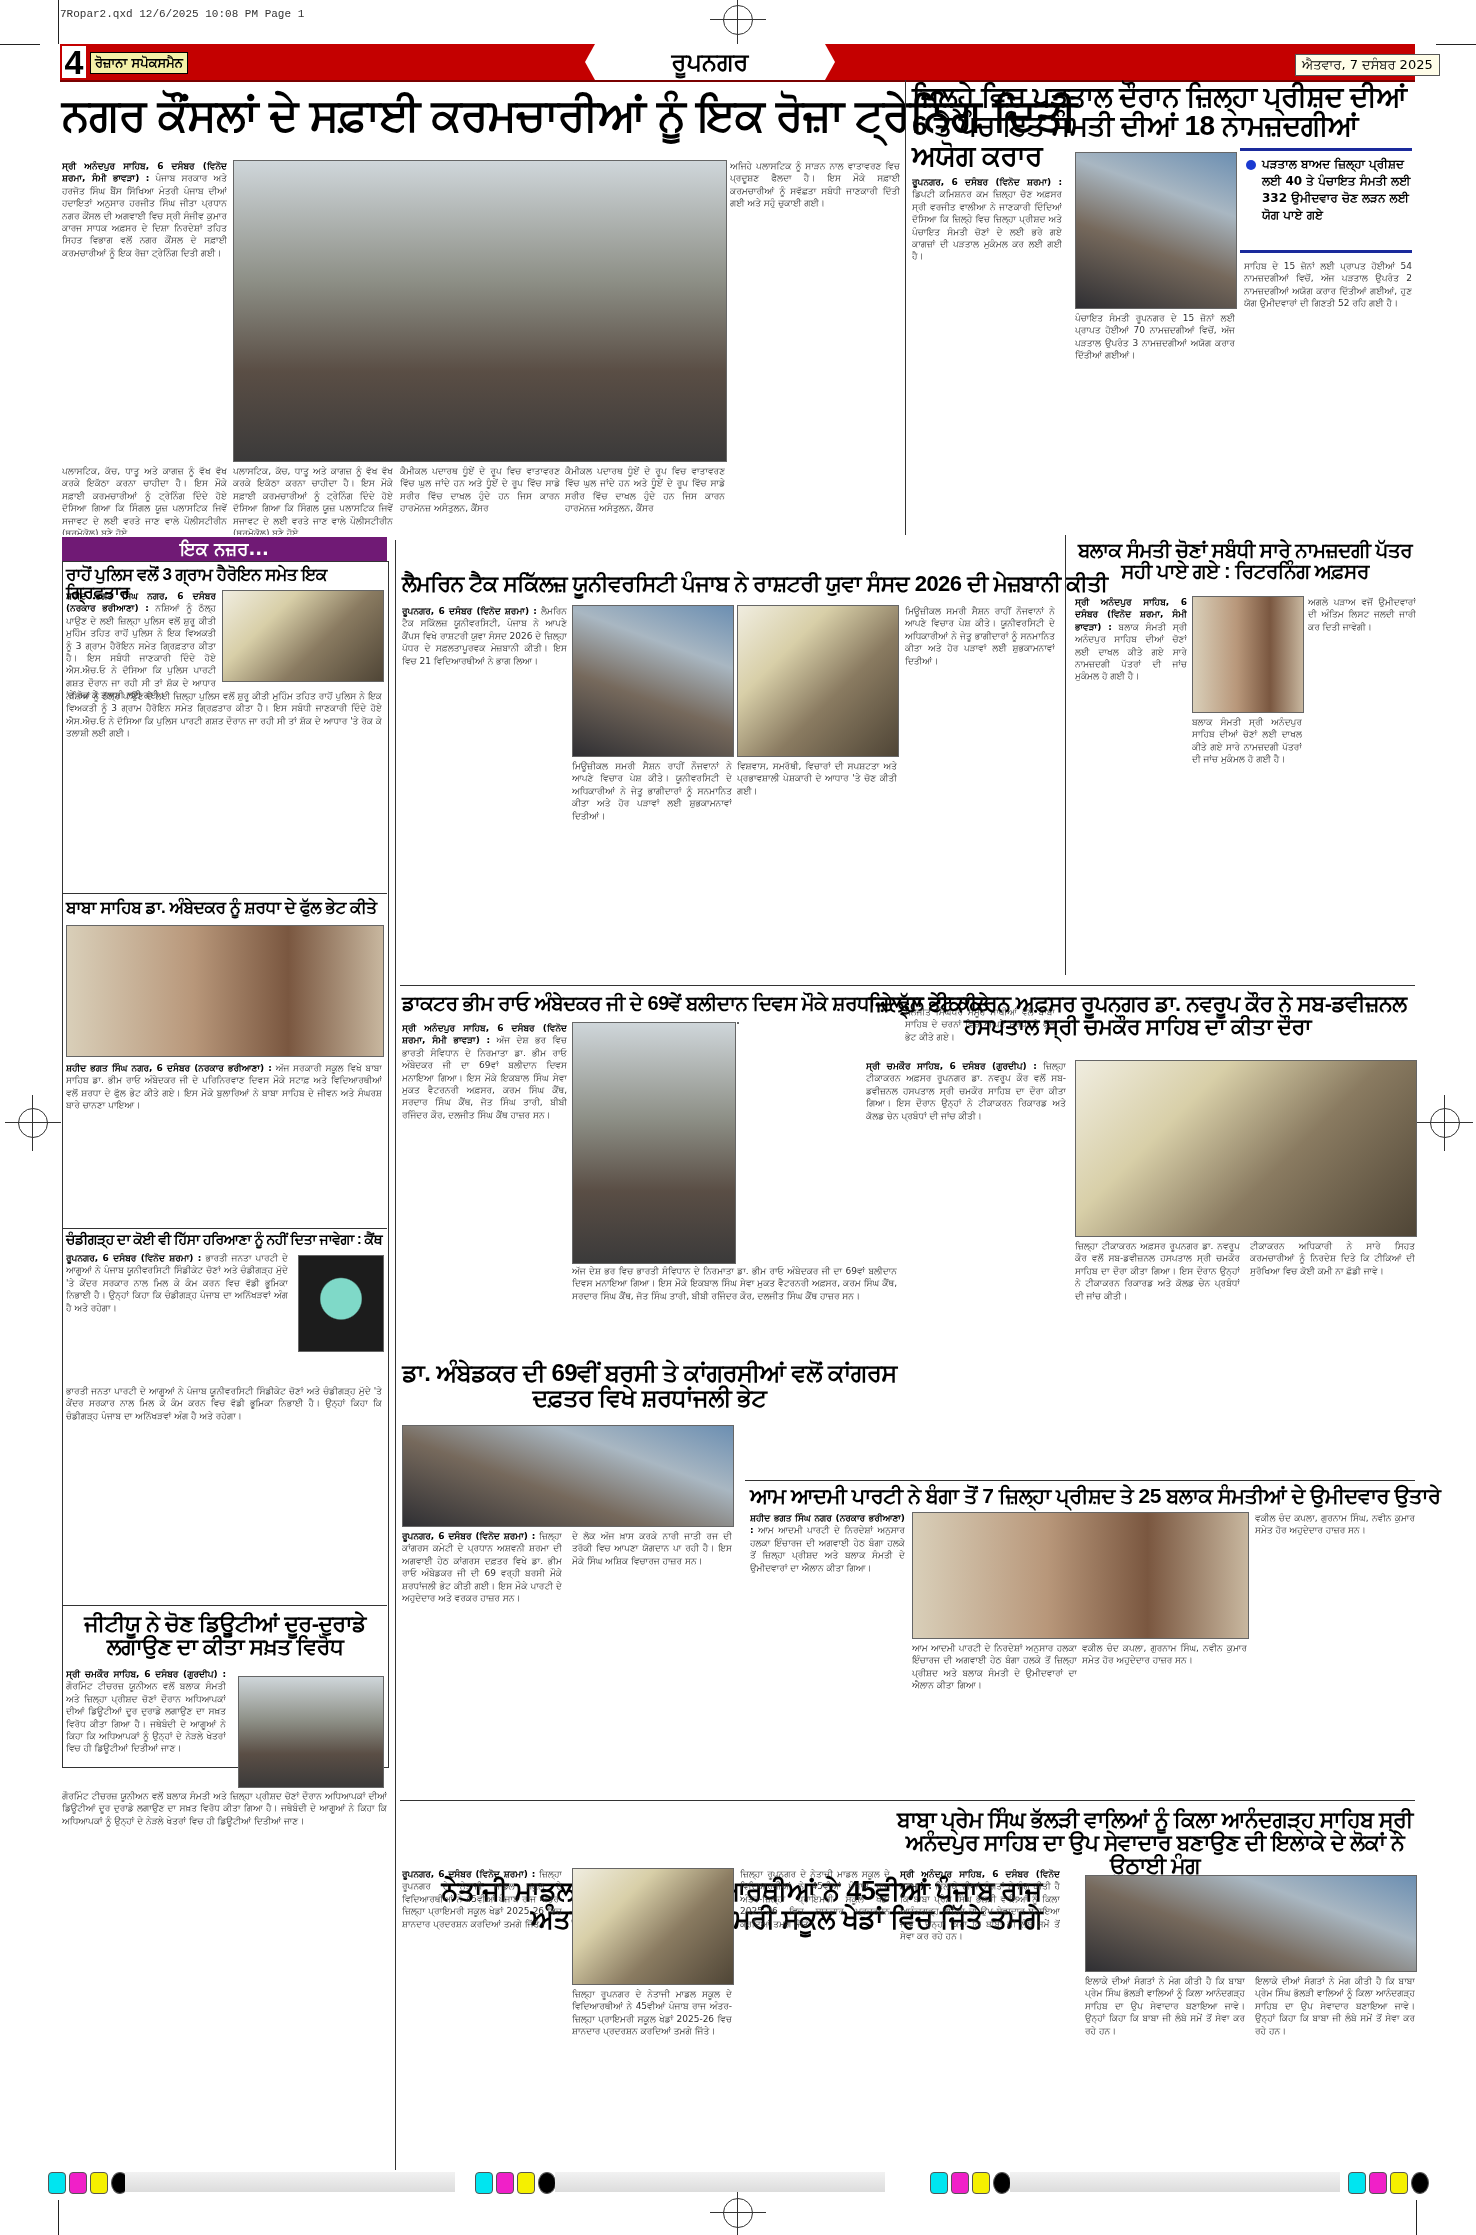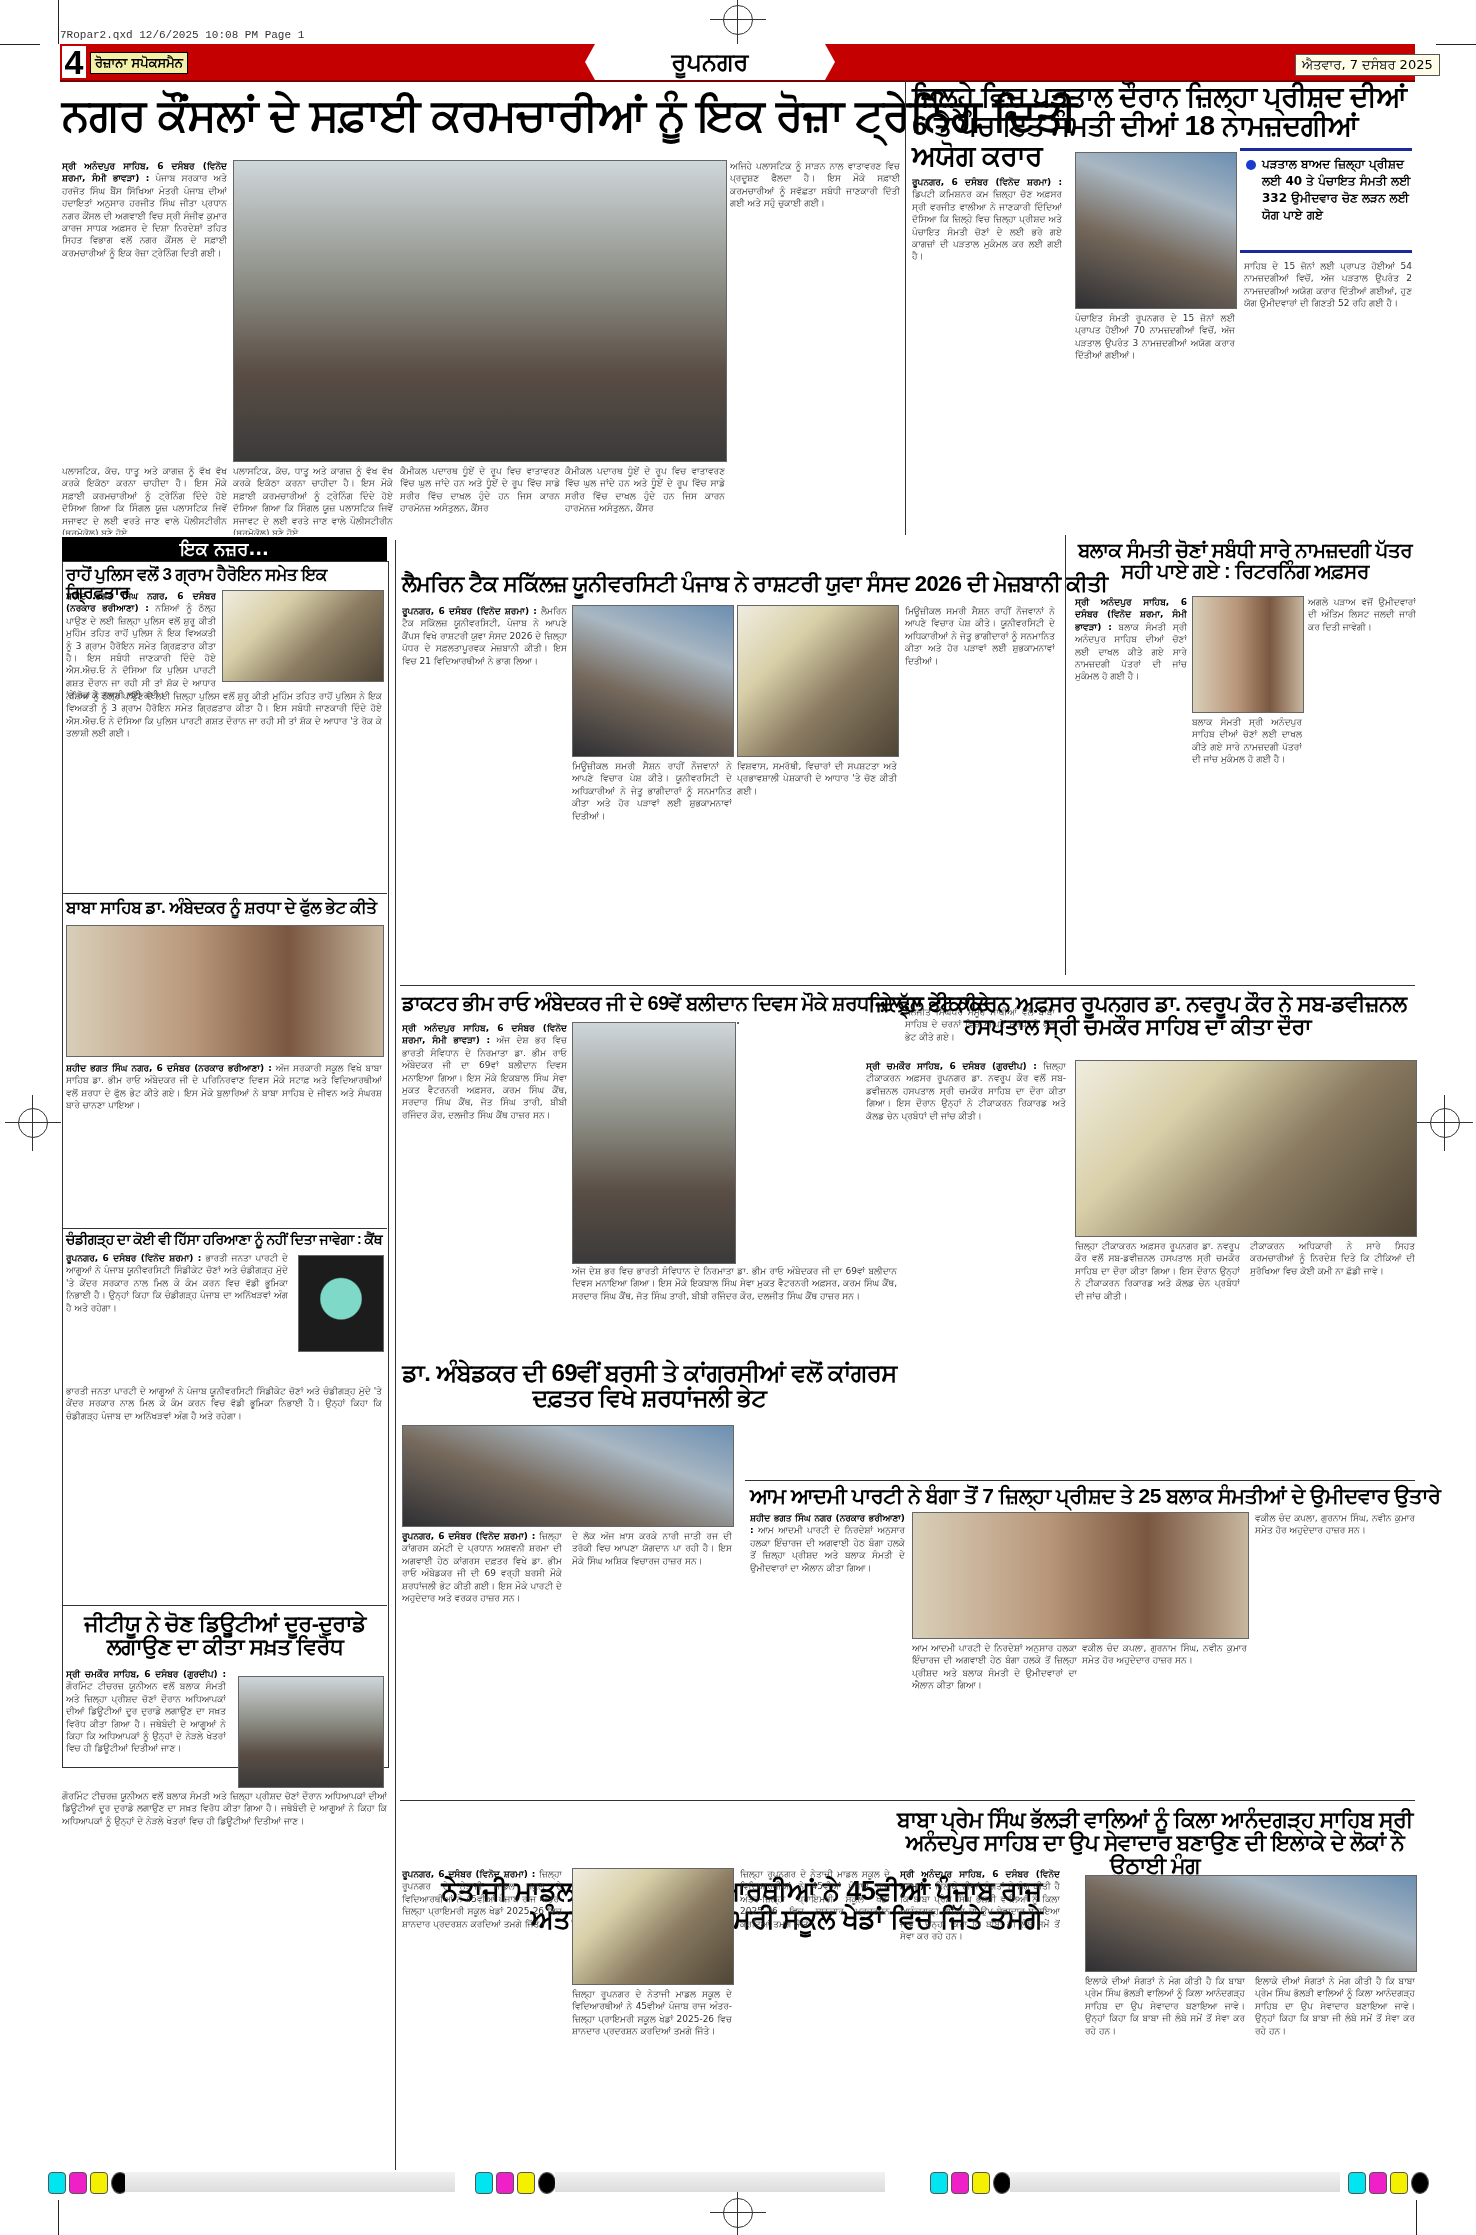--- a/index.html
+++ b/index.html
@@ -1,18 +1,18 @@
 <!DOCTYPE html>
 <html><head>
 <meta charset="utf-8">
 <style>
   html,body{margin:0;padding:0;background:#fff;}
   body{width:1476px;height:2235px;position:relative;overflow:hidden;font-family:"DejaVu Sans",sans-serif;color:#111;}
   .abs{position:absolute;}
-  .slug{left:60px;top:8px;font-family:"Liberation Mono",monospace;font-size:11px;color:#333;margin-top:21px;}
+  .slug{left:60px;top:8px;font-family:"Liberation Mono",monospace;font-size:11px;color:#333;}
   .crop{background:#222;}
   .reg{width:28px;height:28px;border:1px solid #333;border-radius:50%;}
   .reg:before,.reg:after{content:"";position:absolute;background:#333;}
   .reg:before{left:-14px;right:-14px;top:13px;height:1px;}
   .reg:after{top:-14px;bottom:-14px;left:13px;width:1px;}
   
   .band{left:60px;top:44px;width:1355px;height:36px;background:#c40000;border-bottom:2px solid #7a0000;}
   .pagenum{left:62px;top:46px;font-size:34px;font-weight:bold;color:#000;background:#fff;width:24px;height:32px;line-height:32px;text-align:center;font-family:"Liberation Sans",sans-serif;}
   .section-tag{left:90px;top:52px;background:#f4f0a8;color:#000;font-size:13px;font-weight:bold;padding:2px 4px;border:1px solid #000;}
   .centertab{left:585px;top:44px;width:250px;height:36px;background:#fff;border-radius:0 0 0 0;display:flex;align-items:center;justify-content:center;font-size:24px;font-weight:bold;color:#000;clip-path:polygon(4% 0,96% 0,100% 50%,96% 100%,4% 100%,0 50%);}
@@ -21,21 +21,21 @@
   .hl{font-family:"Liberation Sans",sans-serif;font-weight:bold;color:#000;line-height:1.05;letter-spacing:-0.5px;}
   .body{font-size:9px;line-height:12.4px;color:#333;text-align:justify;overflow:hidden;}
   .photo{background:linear-gradient(160deg,#b7c2c9 0%,#7f8a8e 35%,#5d5550 60%,#a69b8c 100%);border:1px solid #666;}
   .photo.g2{background:linear-gradient(180deg,#cfd6da 0%,#8d8f86 40%,#5a4e45 70%,#3b3a3a 100%);}
   .photo.g3{background:linear-gradient(135deg,#f0ede0 0%,#d8cfa8 30%,#8a7b61 60%,#4f4536 100%);}
   .photo.g4{background:linear-gradient(200deg,#6c8fb2 0%,#a9b7c2 30%,#76695c 60%,#2f2f33 100%);}
   .photo.g5{background:linear-gradient(90deg,#d9cfb9 0%,#b8977a 40%,#7a5740 70%,#c8b79f 100%);}
   .photo.g6{background:radial-gradient(circle at 50% 45%,#7fd9c8 0 30%,#1c1c1c 32%);}
   .rule{background:#333;}
   .vrule{background:#333;width:1px;}
-  .blue{background:#000000;color:#fff;}
+  .blue{background:#701a75;color:#fff;}
   .boxed{border:1px solid #333;}
   .dateline{font-weight:bold;color:#000;}
   .colorbar{display:flex;gap:3px;}
   .chip{width:16px;height:20px;border:1px solid #555;border-radius:4px;}
   .strip{height:20px;background:linear-gradient(180deg,#f2f2f2,#dcdcdc);}
 </style>
 </head>
 <body>
 
 <div class="abs slug">7Ropar2.qxd   12/6/2025   10:08 PM   Page 1</div>

